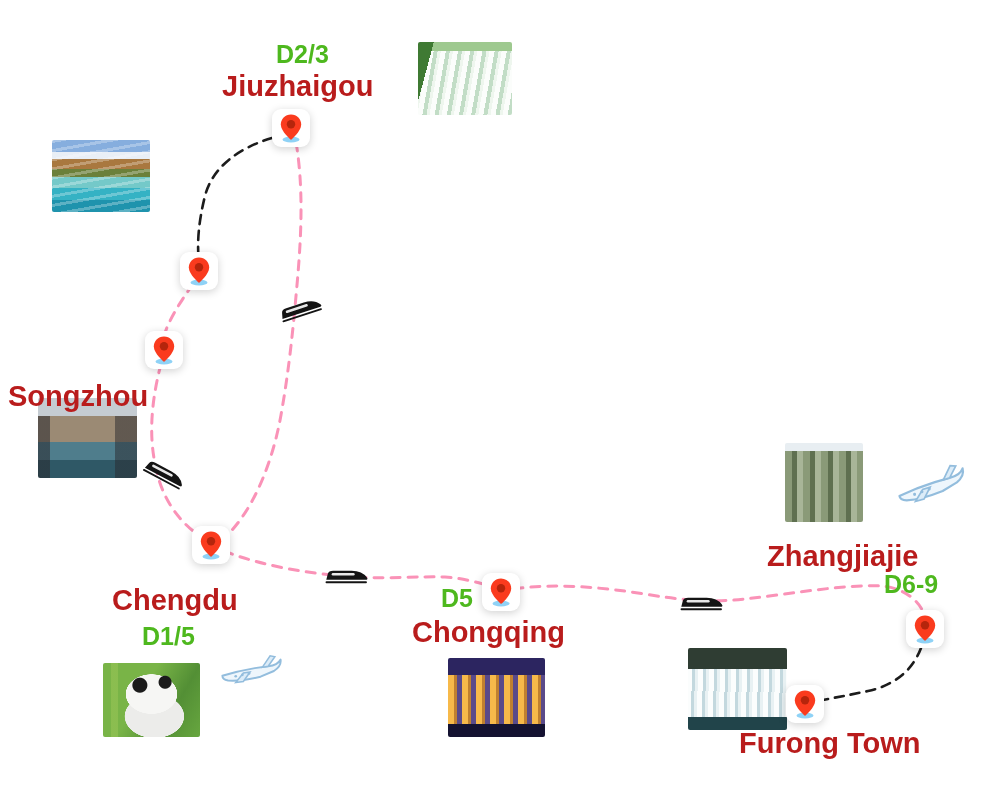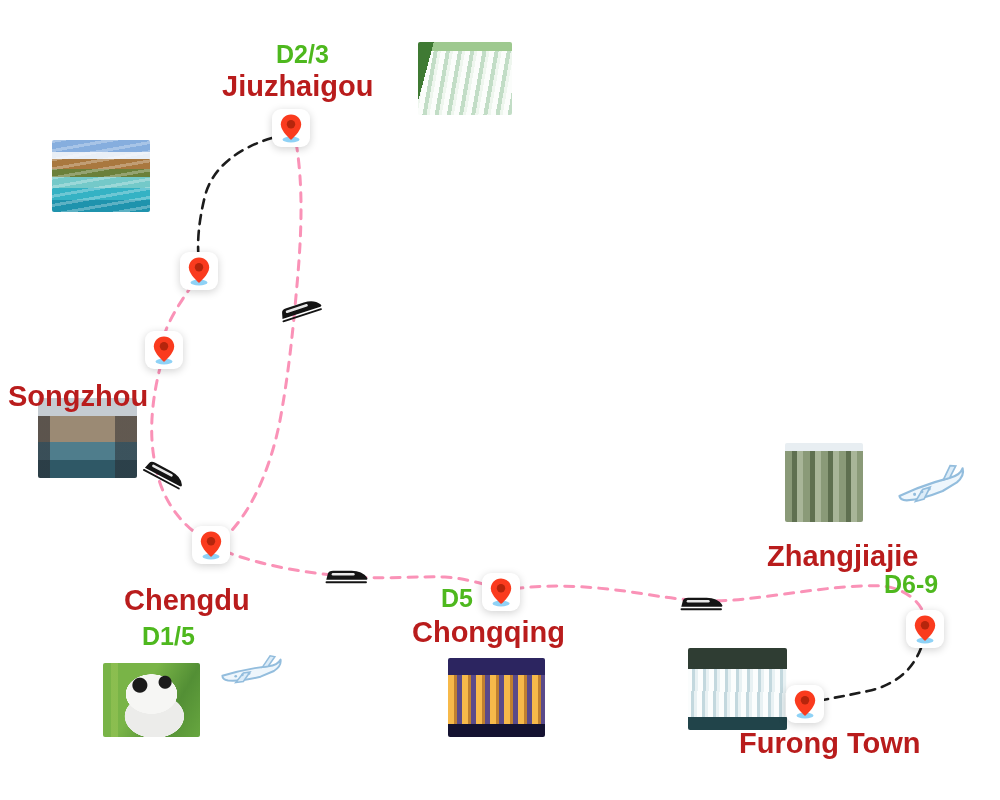--- a/index.html
+++ b/index.html
@@ -188,21 +188,21 @@
       <circle cx="32" cy="24.5" r="1.4" fill="#93bddd"></circle>
     </svg>
   </div>
 
   <div class="day-label" style="left:276px; top:40px;">D2/3</div>
   <div class="loc-label" style="left:222px; top:70px;">Jiuzhaigou</div>
 
 
   <div class="loc-label" style="left:8px; top:380px;">Songzhou</div>
 
-  <div class="loc-label" style="left:124px; top:584px;">Chengdu</div>
+  <div class="loc-label" style="left:112px; top:584px;">Chengdu</div>
   <div class="day-label" style="left:142px; top:622px;">D1/5</div>
 
   <div class="day-label" style="left:441px; top:584px;">D5</div>
   <div class="loc-label" style="left:412px; top:616px;">Chongqing</div>
 
   <div class="loc-label" style="left:767px; top:540px;">Zhangjiajie</div>
   <div class="day-label" style="left:884px; top:570px;">D6-9</div>
 
   <div class="loc-label" style="left:697px; top:727px;margin-left:42px;">Furong Town</div>
 

